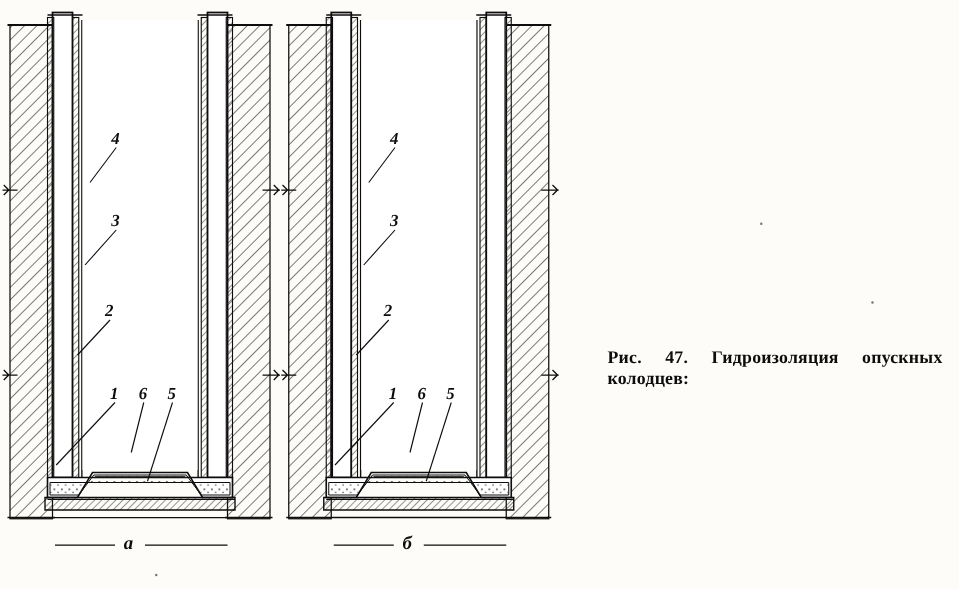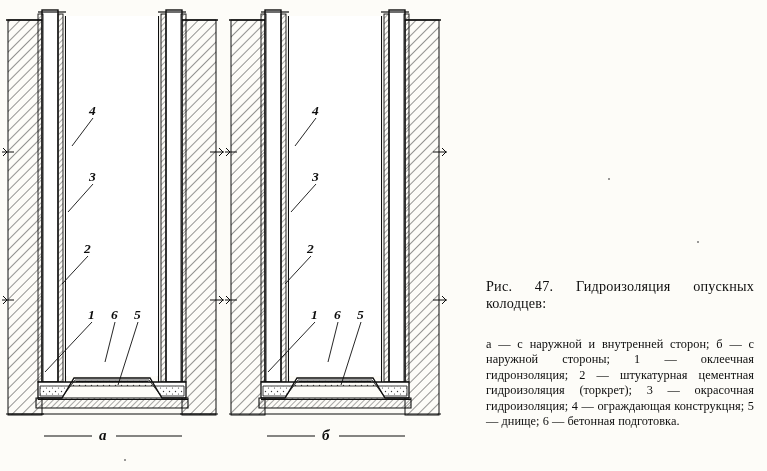--- a/index.html
+++ b/index.html
@@ -28,25 +28,25 @@
     height: 471px;
   }
   .caption-area {
     position: absolute;
     left: 486px;
     top: 278px;
     width: 268px;
   }
   .caption-title {
     font-size: 14.2px;
-    font-weight: normal;
+    font-weight: bold;
     line-height: 1.22;
     text-align: justify;
     letter-spacing: 0.2px;
-    margin: 0 0 24px 0;
+    margin: 0 0 13px 0;
   }
   .caption-legend {
     font-size: 12.3px;
     line-height: 1.26;
     text-align: justify;
     letter-spacing: 0.05px;
     margin: 0;
   }
   .panel-label {
     position: absolute;
@@ -226,18 +226,17 @@
     <span class="num-label" style="left:357px; top:307px;">5</span>
 
     <span class="panel-label" style="left:99px; top:427px;">а</span>
     <span class="panel-label" style="left:322px; top:427px;">б</span>
 
     <div class="speck" style="left:124px; top:459px;"></div>
   </div>
 
   <div class="caption-area">
     <p class="caption-title">Рис. 47. Гидроизоляция опускных колодцев:</p>
-    <p class="caption-legend">а — с наружной и внутренней сторон; б — с наружной стороны; 1 — оклеечная гидронзоляция; 2 — штукатурная цементная гидроизоляция (торкрет); 3 — окрасочная гидроизоляция; 4 — ограждающая конструкцня; 5 — днище; 6 — бетонная подготовка.</p>
   </div>
 
   <div class="speck" style="left:608px; top:178px;"></div>
   <div class="speck" style="left:697px; top:241px;"></div>
 </div>
 
 </body></html>

